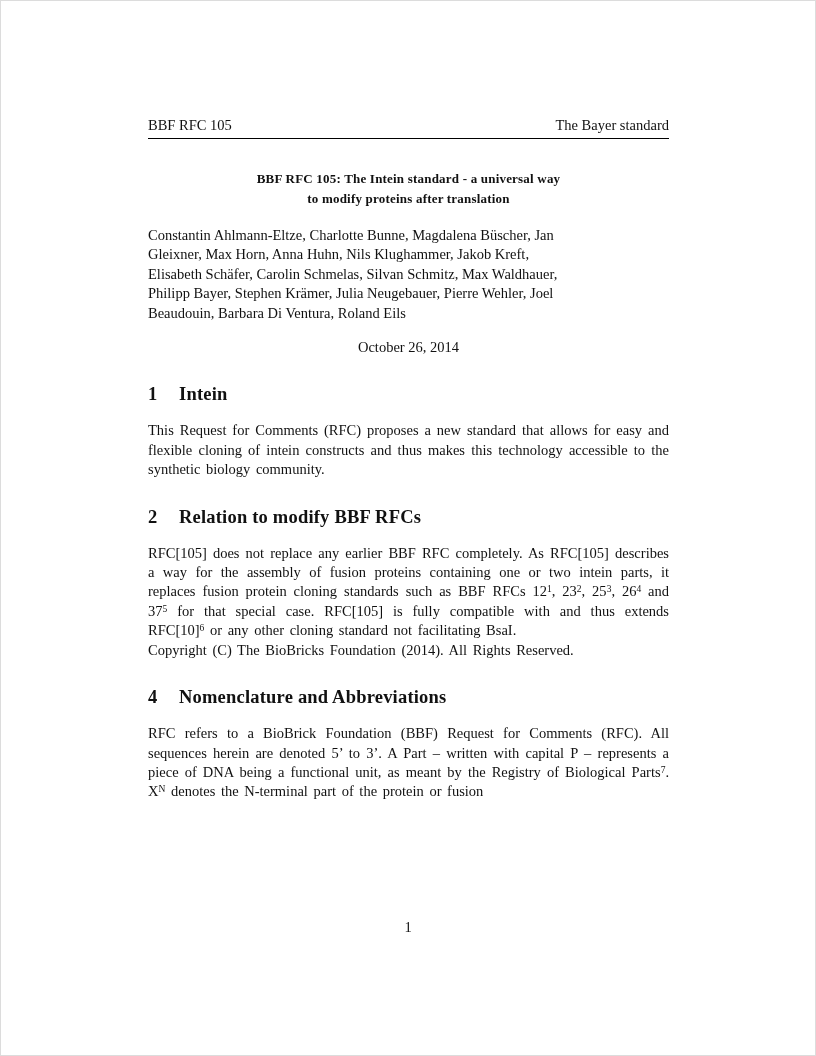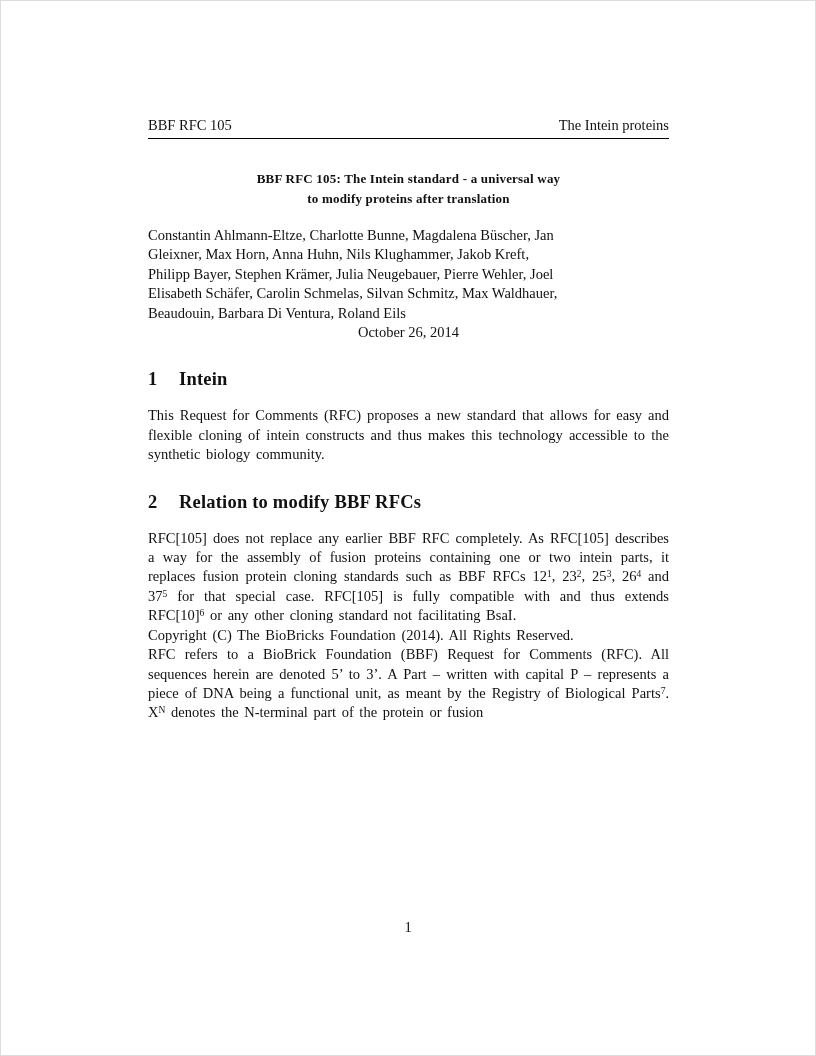--- a/index.html
+++ b/index.html
@@ -43,20 +43,21 @@
     line-height: 20px;
     text-align: center;
     letter-spacing: 0.2px;
   }
   .authors {
     margin-top: 17px;
     font-size: 14.5px;
     line-height: 19.4px;
   }
   .date {
+    margin-top: 15px;
     font-size: 14.5px;
     line-height: 19.4px;
     text-align: center;
   }
   .section-heading {
     margin: 26px 0 15px 0;
     font-size: 18.5px;
     font-weight: bold;
     line-height: 23px;
     letter-spacing: 0.2px;
@@ -88,49 +89,52 @@
   }
 </style>
 </head>
 <body>
 
 <div class="page">
   <div class="content">
 
     <div class="running-header">
       <span>BBF RFC 105</span>
-      <span>The Intein proteins</span>
+      <span>The Bayer standard</span>
     </div>
     <hr class="header-rule">
 
     <div class="doc-title">
       <div>BBF RFC 105: The Intein standard - a universal way</div>
       <div>to modify proteins after translation</div>
     </div>
 
     <div class="authors">
       <div>Constantin Ahlmann-Eltze, Charlotte Bunne, Magdalena Büscher, Jan</div>
       <div>Gleixner, Max Horn, Anna Huhn, Nils Klughammer, Jakob Kreft,</div>
+      <div>Elisabeth Schäfer, Carolin Schmelas, Silvan Schmitz, Max Waldhauer,</div>
       <div>Philipp Bayer, Stephen Krämer, Julia Neugebauer, Pierre Wehler, Joel</div>
-      <div>Elisabeth Schäfer, Carolin Schmelas, Silvan Schmitz, Max Waldhauer,</div>
       <div>Beaudouin, Barbara Di Ventura, Roland Eils</div>
     </div>
 
     <div class="date">October 26, 2014</div>
 
     <h2 class="section-heading">
       <span class="secnum">1</span><span>Intein</span>
     </h2>
     <p class="para">This Request for Comments (RFC) proposes a new standard that allows for easy and flexible cloning of intein constructs and thus makes this technology accessible to the synthetic biology community.</p>
 
     <h2 class="section-heading">
       <span class="secnum">2</span><span>Relation to modify BBF RFCs</span>
     </h2>
     <p class="para">RFC[105] does not replace any earlier BBF RFC completely. As RFC[105] describes a way for the assembly of fusion proteins containing one or two intein parts, it replaces fusion protein cloning standards such as BBF RFCs 12<sup>1</sup>, 23<sup>2</sup>, 25<sup>3</sup>, 26<sup>4</sup> and 37<sup>5</sup> for that special case. RFC[105] is fully compatible with and thus extends RFC[10]<sup>6</sup> or any other cloning standard not facilitating BsaI.</p>
 
     <p class="para">Copyright (C) The BioBricks Foundation (2014). All Rights Reserved.</p>
 
+    <h2 class="section-heading">
+      <span class="secnum">4</span><span>Nomenclature and Abbreviations</span>
+    </h2>
     <p class="para">RFC refers to a BioBrick Foundation (BBF) Request for Comments (RFC). All sequences herein are denoted 5’ to 3’. A Part – written with capital P – represents a piece of DNA being a functional unit, as meant by the Registry of Biological Parts<sup>7</sup>. X<sup>N</sup> denotes the N-terminal part of the protein or fusion</p>
 
   </div>
 
   <div class="pageno">1</div>
 </div>
 
 </body></html>

